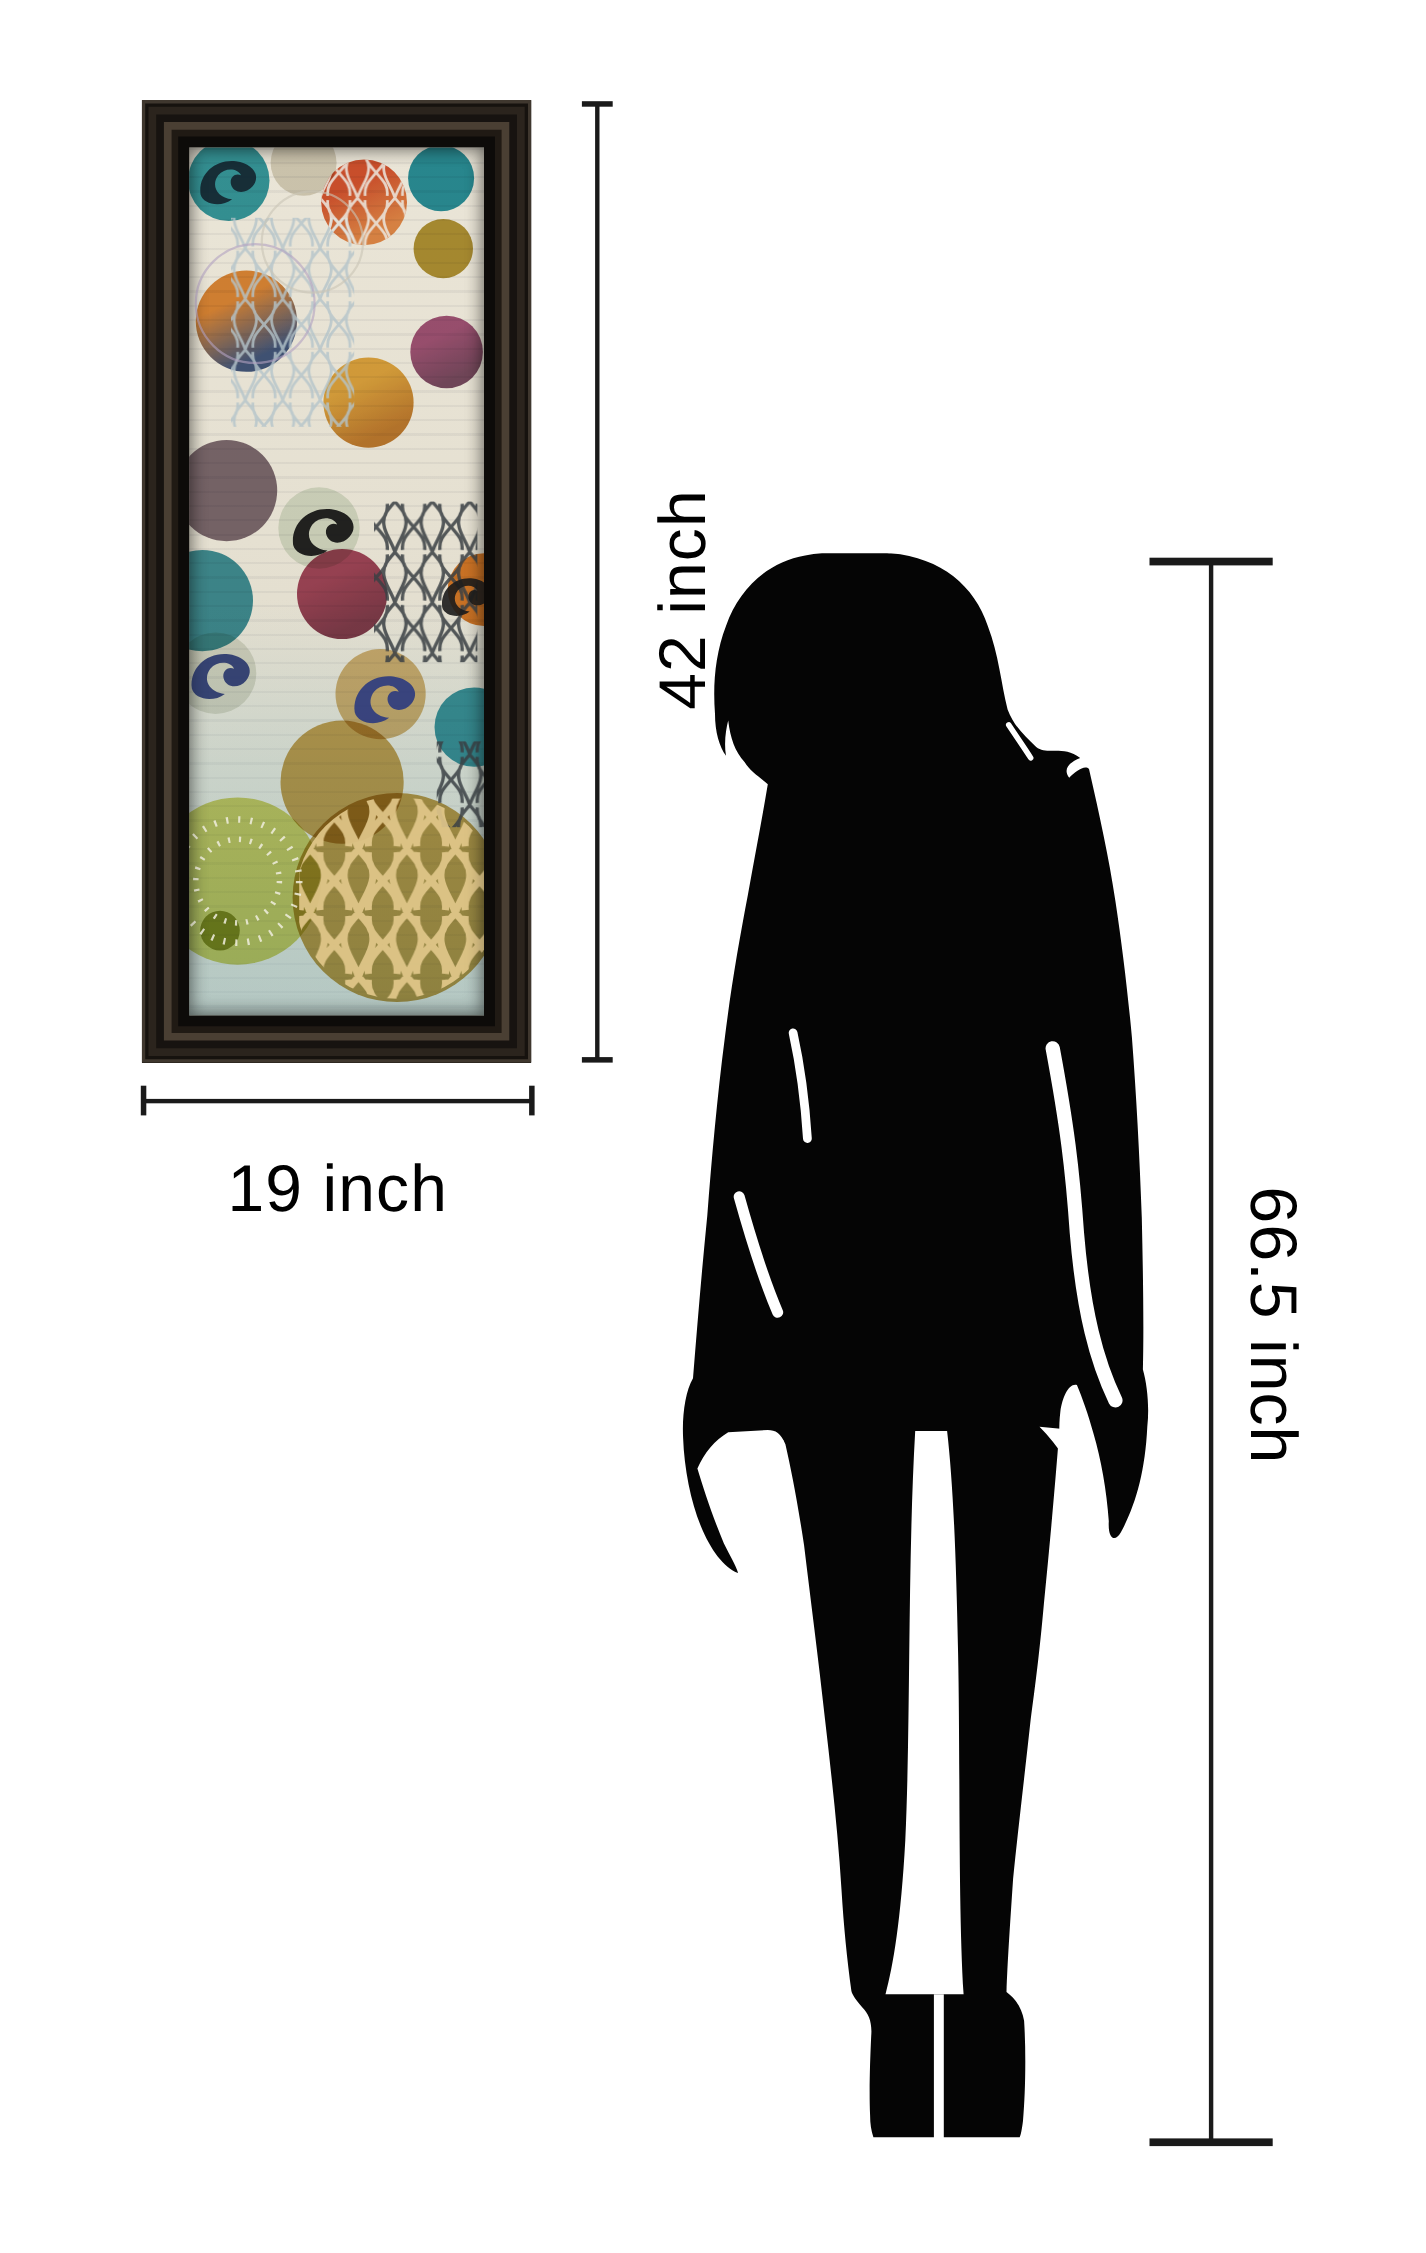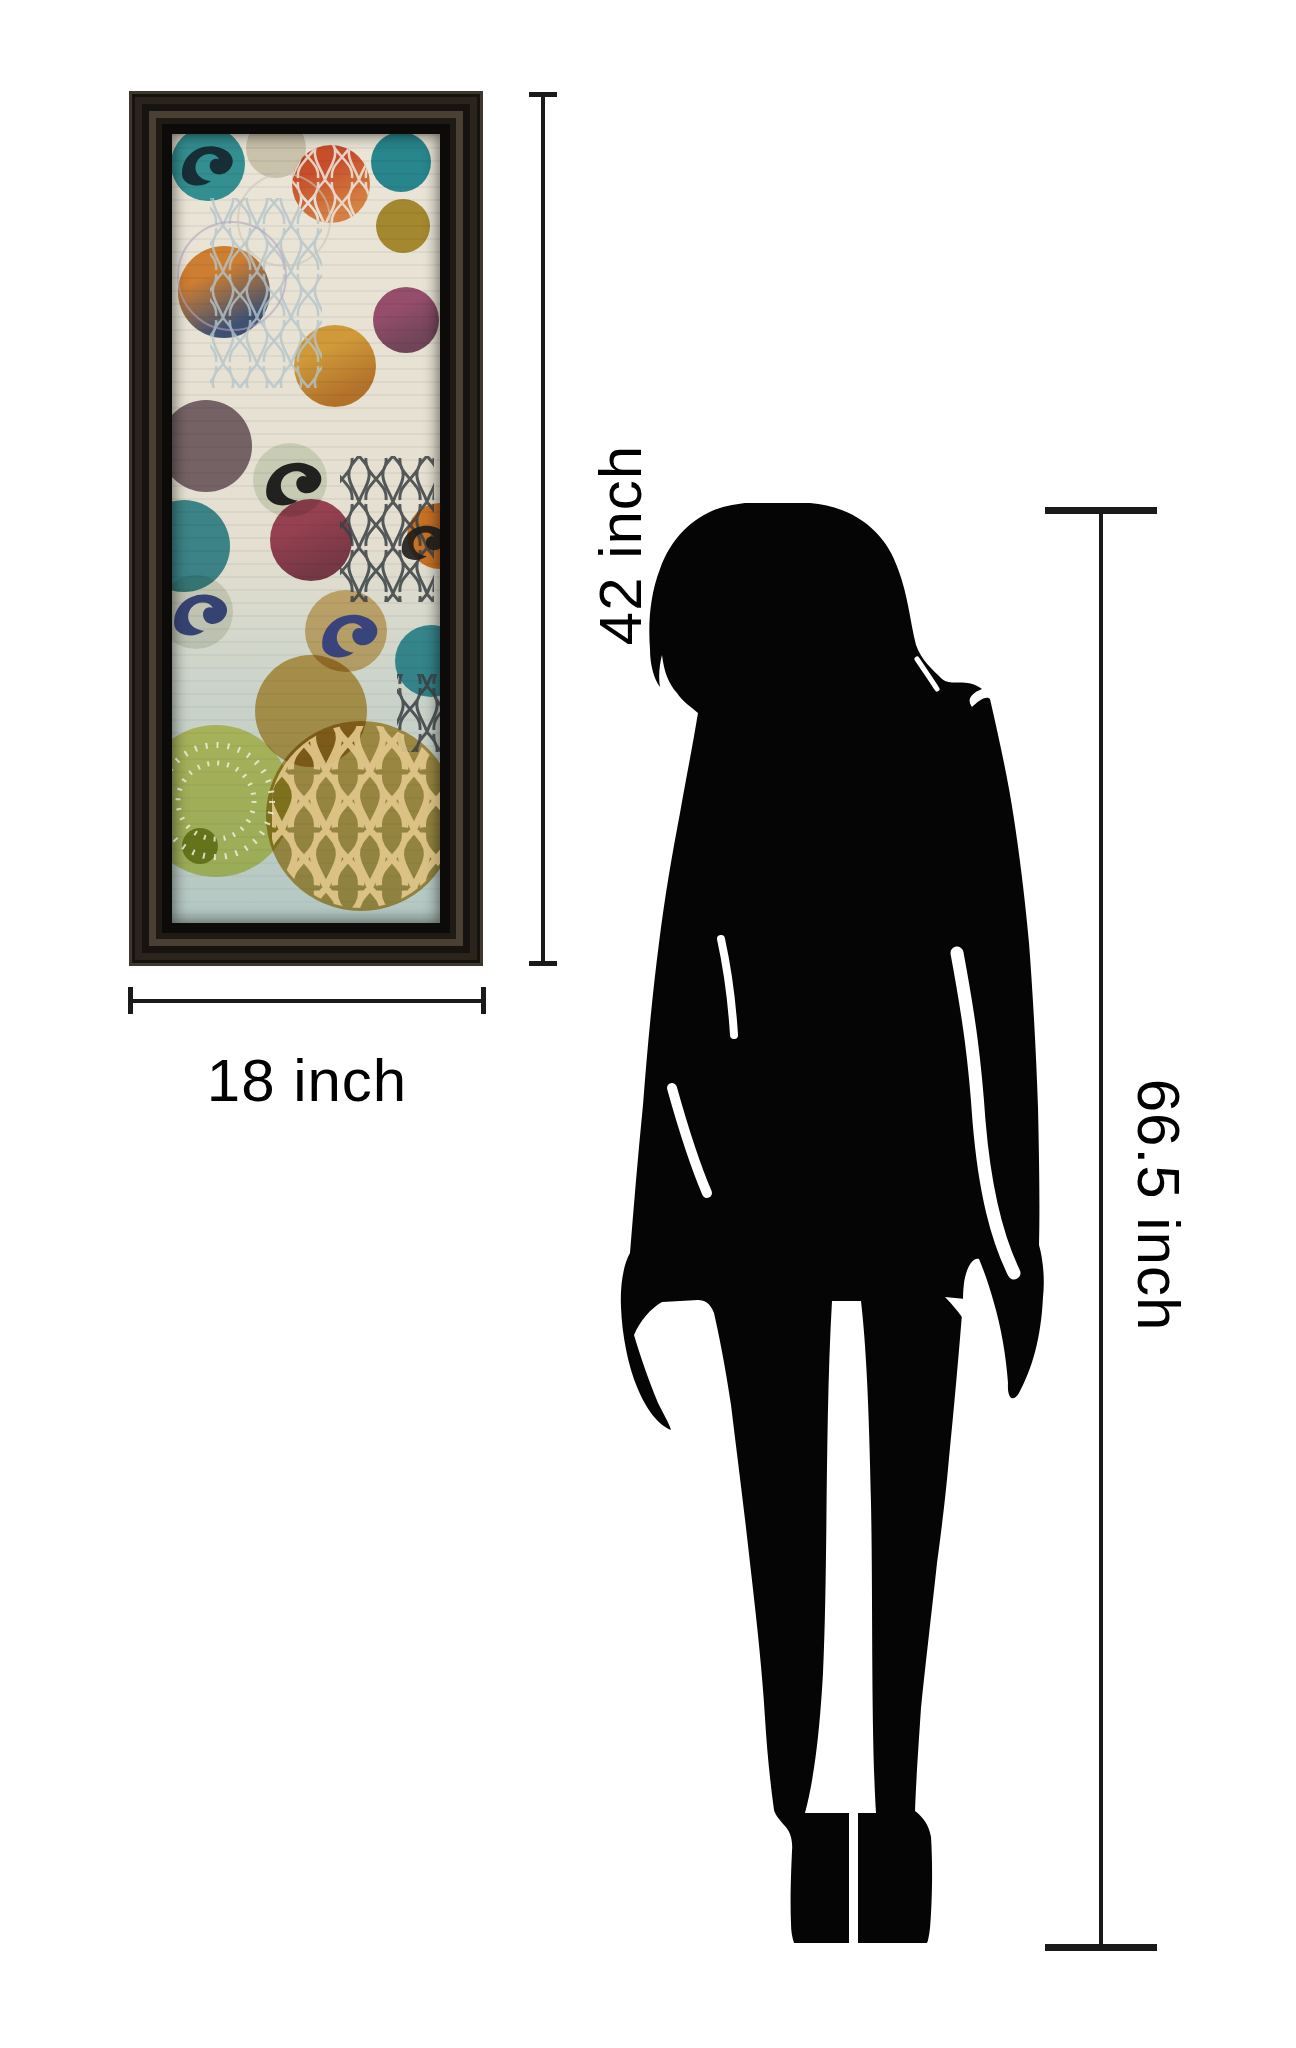--- a/index.html
+++ b/index.html
@@ -149,21 +149,21 @@
   <div id="vline-42" class="dim-line"></div>
   <div id="vtick-42-top" class="dim-tick"></div>
   <div id="vtick-42-bot" class="dim-tick"></div>
   <div id="label-42" class="dim-label">42 inch</div>
 </div>
 
 <div>
   <div id="hline-18" class="dim-line"></div>
   <div id="htick-18-left" class="dim-tick"></div>
   <div id="htick-18-right" class="dim-tick"></div>
-  <div id="label-18" class="dim-label">18 inch</div>
+  <div id="label-18" class="dim-label">19 inch</div>
 </div>
 
 <div>
   <div id="vline-66" class="dim-line"></div>
   <div id="vtick-66-top" class="dim-tick"></div>
   <div id="vtick-66-bot" class="dim-tick"></div>
   <div id="label-66" class="dim-label">66.5 inch</div>
 </div>
 
 <svg id="silhouette" class="abs" width="425" height="1446" viewBox="0 0 425 1446">

